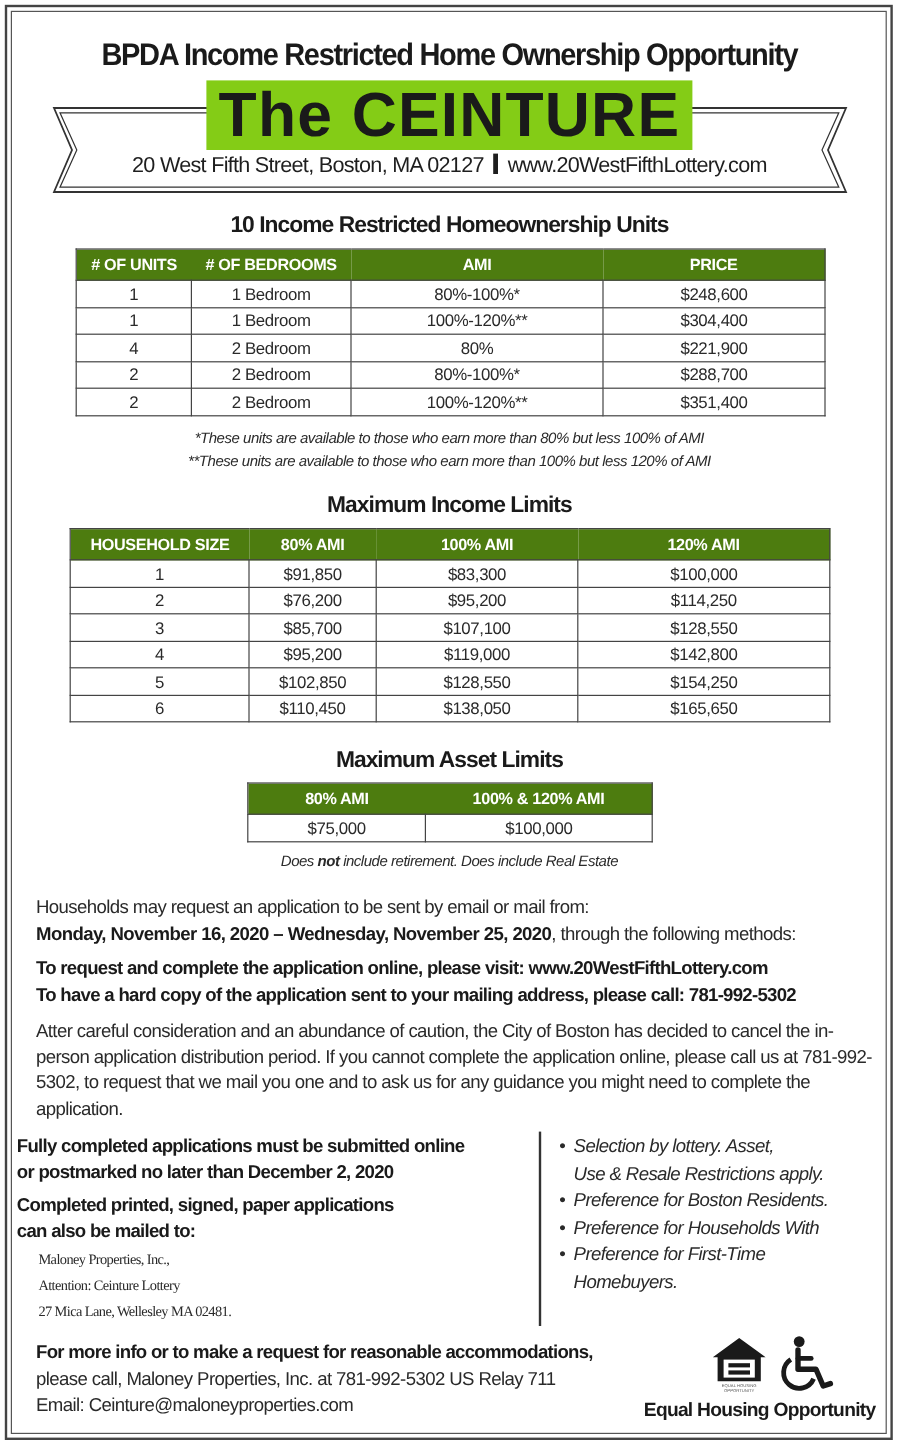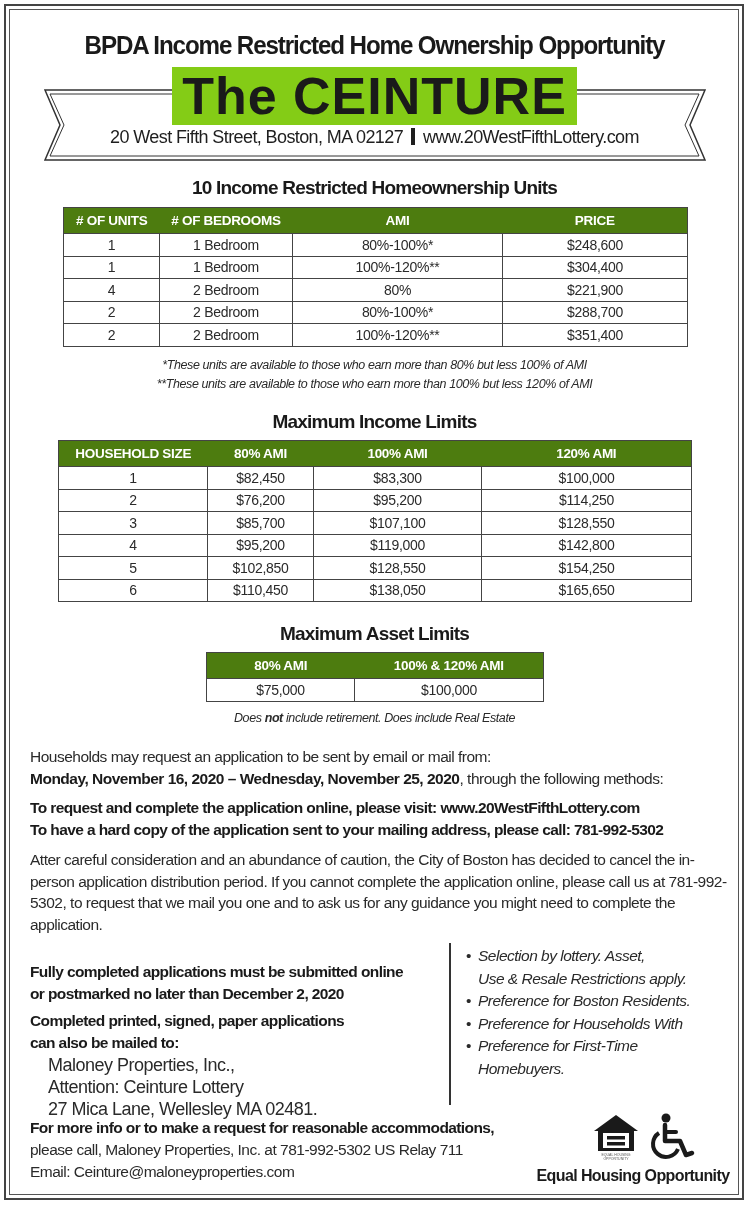--- a/index.html
+++ b/index.html
@@ -58,23 +58,23 @@
   .footnote {
     left: 0; width: 749px; text-align: center; font-style: italic; font-size: 12.5px;
     color: #2a2a2a; letter-spacing: -0.4px;
   }
 
   
   .para { left: 30px; width: 700px; font-size: 15.5px; line-height: 21.5px; color: #2a2a2a; letter-spacing: -0.5px; }
   .para b { color: #1a1a1a; }
   .bold-para { left: 30px; width: 700px; font-size: 15.5px; line-height: 21.5px; font-weight: bold; color: #1a1a1a; letter-spacing: -0.6px; }
 
-  .left-col { left: 30px; width: 410px; margin-top: 16px; }
+  .left-col { left: 14px; width: 410px; }
   .left-col .b { font-weight: bold; font-size: 15.5px; line-height: 22px; letter-spacing: -0.6px; color: #1a1a1a; }
-  .left-col .n { font-size: 18px; line-height: 22px; letter-spacing: -0.5px; color: #2a2a2a; padding-left: 18px; }
+  .left-col .n { font-size: 12px; line-height: 22px; letter-spacing: -0.5px; color: #2a2a2a; padding-left: 18px; font-family: Liberation Serif, serif; }
   .left-col .b .norm { font-weight: normal; }
 
   .divider { left: 449px; top: 943px; width: 2px; height: 162px; background: #333; }
 
   .bullets { left: 466px; top: 945px; width: 270px; font-style: italic; font-size: 15.5px; line-height: 22.5px; color: #2a2a2a; letter-spacing: -0.5px; }
   .bullets li { list-style: none; position: relative; padding-left: 12px; }
   .bullets li::before { content: "•"; position: absolute; left: 0; font-style: normal; }
 
   .contact { left: 30px; top: 1117px; width: 520px; font-size: 15.5px; line-height: 22px; color: #2a2a2a; letter-spacing: -0.5px; }
   .contact .b { font-weight: bold; color: #1a1a1a; letter-spacing: -0.6px; }
@@ -155,21 +155,21 @@
     <tr>
       <th style="width:149px;">HOUSEHOLD SIZE</th>
       <th style="width:106px;">80% AMI</th>
       <th style="width:168px;">100% AMI</th>
       <th>120% AMI</th>
     </tr>
   </thead>
   <tbody>
     <tr>
       <td>1</td>
-      <td>$82,450</td>
+      <td>$91,850</td>
       <td>$83,300</td>
       <td>$100,000</td>
     </tr>
     <tr>
       <td>2</td>
       <td>$76,200</td>
       <td>$95,200</td>
       <td>$114,250</td>
     </tr>
     <tr>

